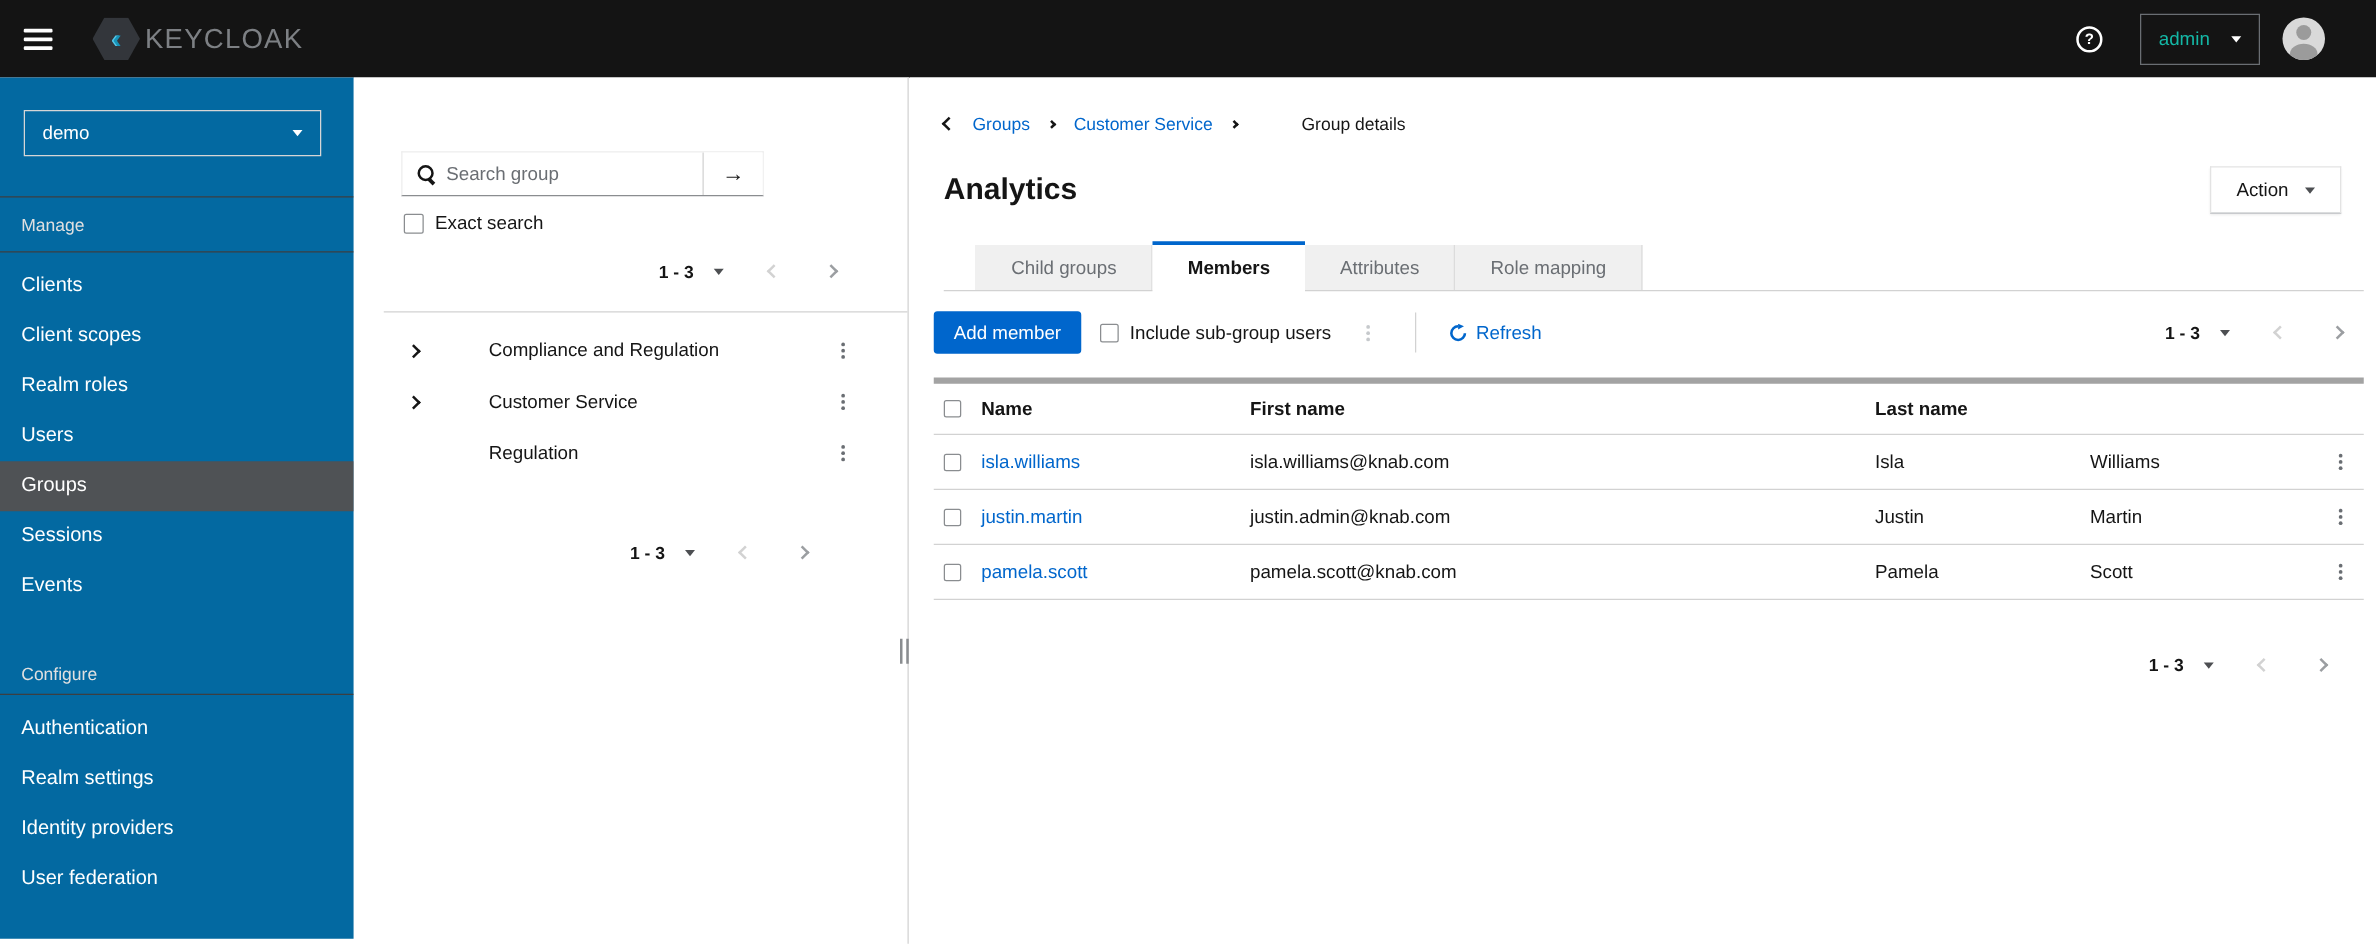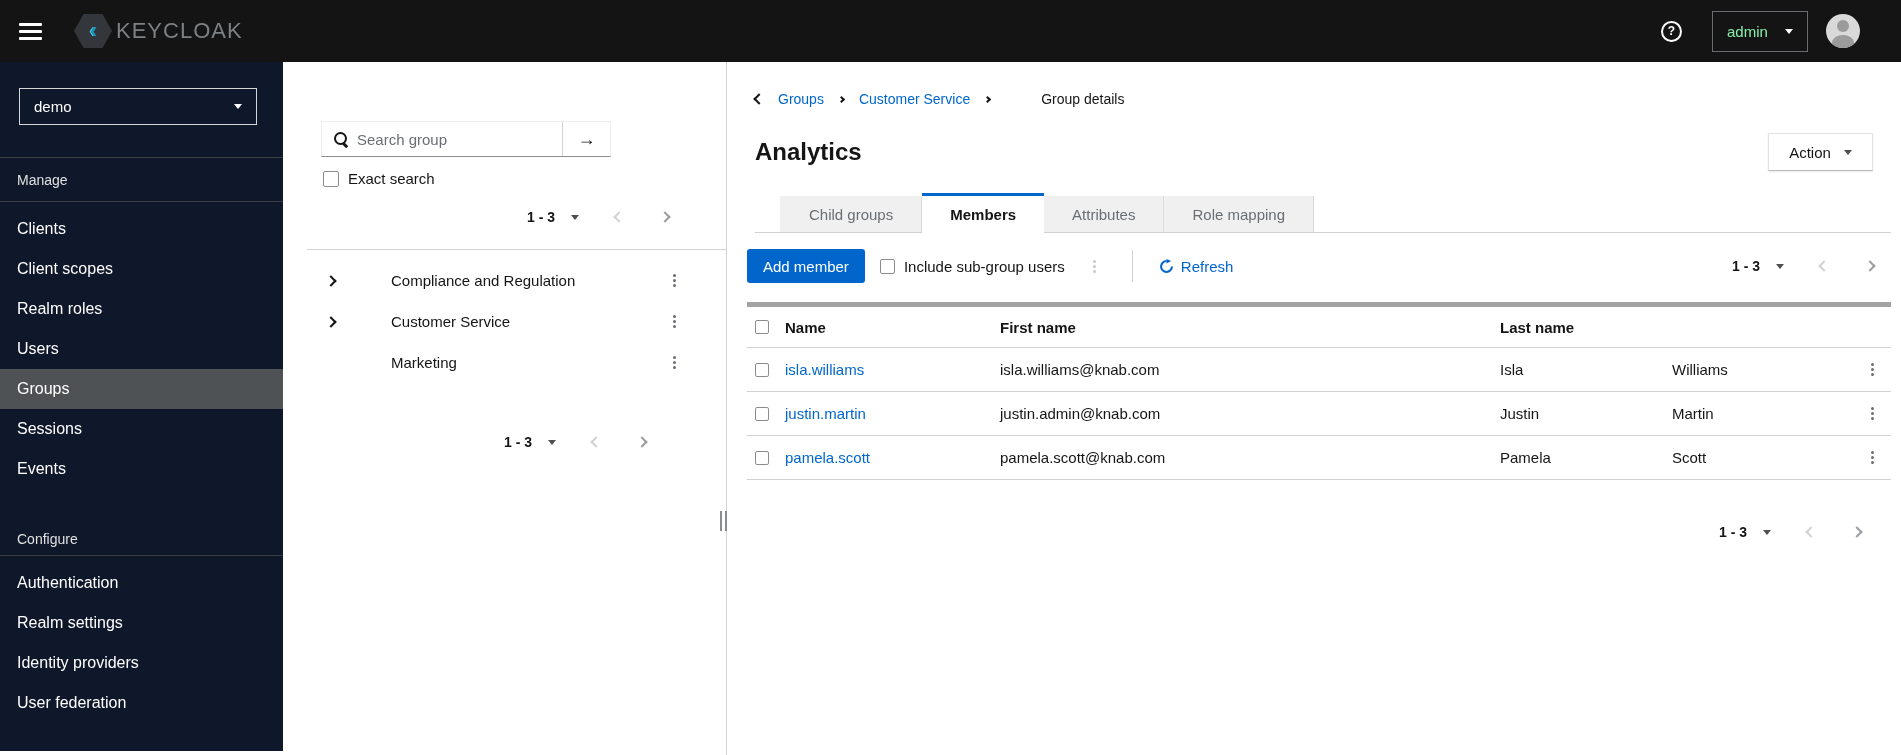--- a/index.html
+++ b/index.html
@@ -15,21 +15,21 @@
   .brand { display:flex; align-items:center; margin-left:32px; }
   .hex { width:38px; height:34px; background:#33363b;
     clip-path:polygon(25% 0,75% 0,100% 50%,75% 100%,25% 100%,0 50%);
     display:flex; align-items:center; justify-content:center; }
   .hex .c1 { color:#54c6e8; font-weight:bold; font-size:22px; line-height:30px; }
   .hex .c2 { color:#1793b8; font-weight:bold; font-size:22px; line-height:30px; margin-left:-6px; }
   .brandtext { margin-left:4px; font-size:22px; font-weight:normal; letter-spacing:1px; color:#7d8084; }
   .top-right { margin-left:auto; display:flex; align-items:center; }
   .help { width:21px; height:21px; border:2px solid #fff; border-radius:50%; color:#fff;
     font-size:12px; font-weight:bold; display:flex; align-items:center; justify-content:center; cursor:pointer; }
-  .userbox { margin-left:30px; width:96px; height:41px; border:1px solid #6a6e73; color:#86efac;
+  .userbox { margin-left:30px; width:96px; height:41px; border:1px solid #6a6e73; color:#14b8a6;
     font-size:15px; display:flex; align-items:center; padding:0 14px; cursor:pointer; }
   .userbox .caret { margin-left:auto; }
   .avatar { position:relative; margin-left:18px; margin-right:41px; width:34px; height:34px;
     border-radius:50%; background:#d9d9d9; overflow:hidden; cursor:pointer; }
   .av-head { position:absolute; left:11px; top:6px; width:12px; height:12px; border-radius:50%; background:#9b9b9b; }
   .av-body { position:absolute; left:6px; top:21px; width:22px; height:16px; border-radius:50% 50% 0 0; background:#9b9b9b; }
 
   
   .caret { display:inline-block; width:0; height:0; border-left:4px solid transparent;
     border-right:4px solid transparent; border-top:5px solid #fff; }
@@ -42,21 +42,21 @@
   .angle.xs { width:5px; height:5px; border-width:2px; }
   .angle.gray { border-color:#9b9ea1; }
   .angle.lightgray { border-color:#d2d2d2; }
 
   
   .kebab { display:inline-flex; flex-direction:column; gap:2px; padding:4px 6px; cursor:pointer; }
   .kebab i { width:3px; height:3px; border-radius:50%; background:#6a6e73; }
   .kebab.light i { background:#c6c9cc; }
 
   
-  .sidebar { position:absolute; left:0; top:62px; width:283px; bottom:4px; background:#0f172a; }
+  .sidebar { position:absolute; left:0; top:62px; width:283px; bottom:4px; background:#0369a1; }
   .realm-select { margin:26px 26px 0 19px; height:37px; border:1px solid #d6d6d6; color:#fff;
     font-size:15px; display:flex; align-items:center; padding:0 14px; cursor:pointer; }
   .realm-select .caret { margin-left:auto; }
   .sb-hr { border:0; border-top:1px solid #3c3f42; }
   .hr1 { margin-top:32px; }
   .sec-label { color:#e0e0e0; font-size:14px; padding-left:17px; margin-top:14px; }
   .hr2 { margin-top:13px; }
   .nav { margin-top:7px; }
   .nav-item { height:40px; display:flex; align-items:center; padding-left:17px; color:#fff;
     font-size:16px; cursor:pointer; }
@@ -241,21 +241,21 @@
         </span>
       <span class="t-label">Customer Service</span>
       <span class="kebab">
           <i></i>
           <i></i>
           <i></i>
         </span>
     </div>
     <div class="tree-row">
       <span class="tw"></span>
-      <span class="t-label">Marketing</span>
+      <span class="t-label">Regulation</span>
       <span class="kebab">
           <i></i>
           <i></i>
           <i></i>
         </span>
     </div>
   </div>
 
   <div class="pg gp-bottom-pg">
     <span class="pg-range">1 - 3</span>

